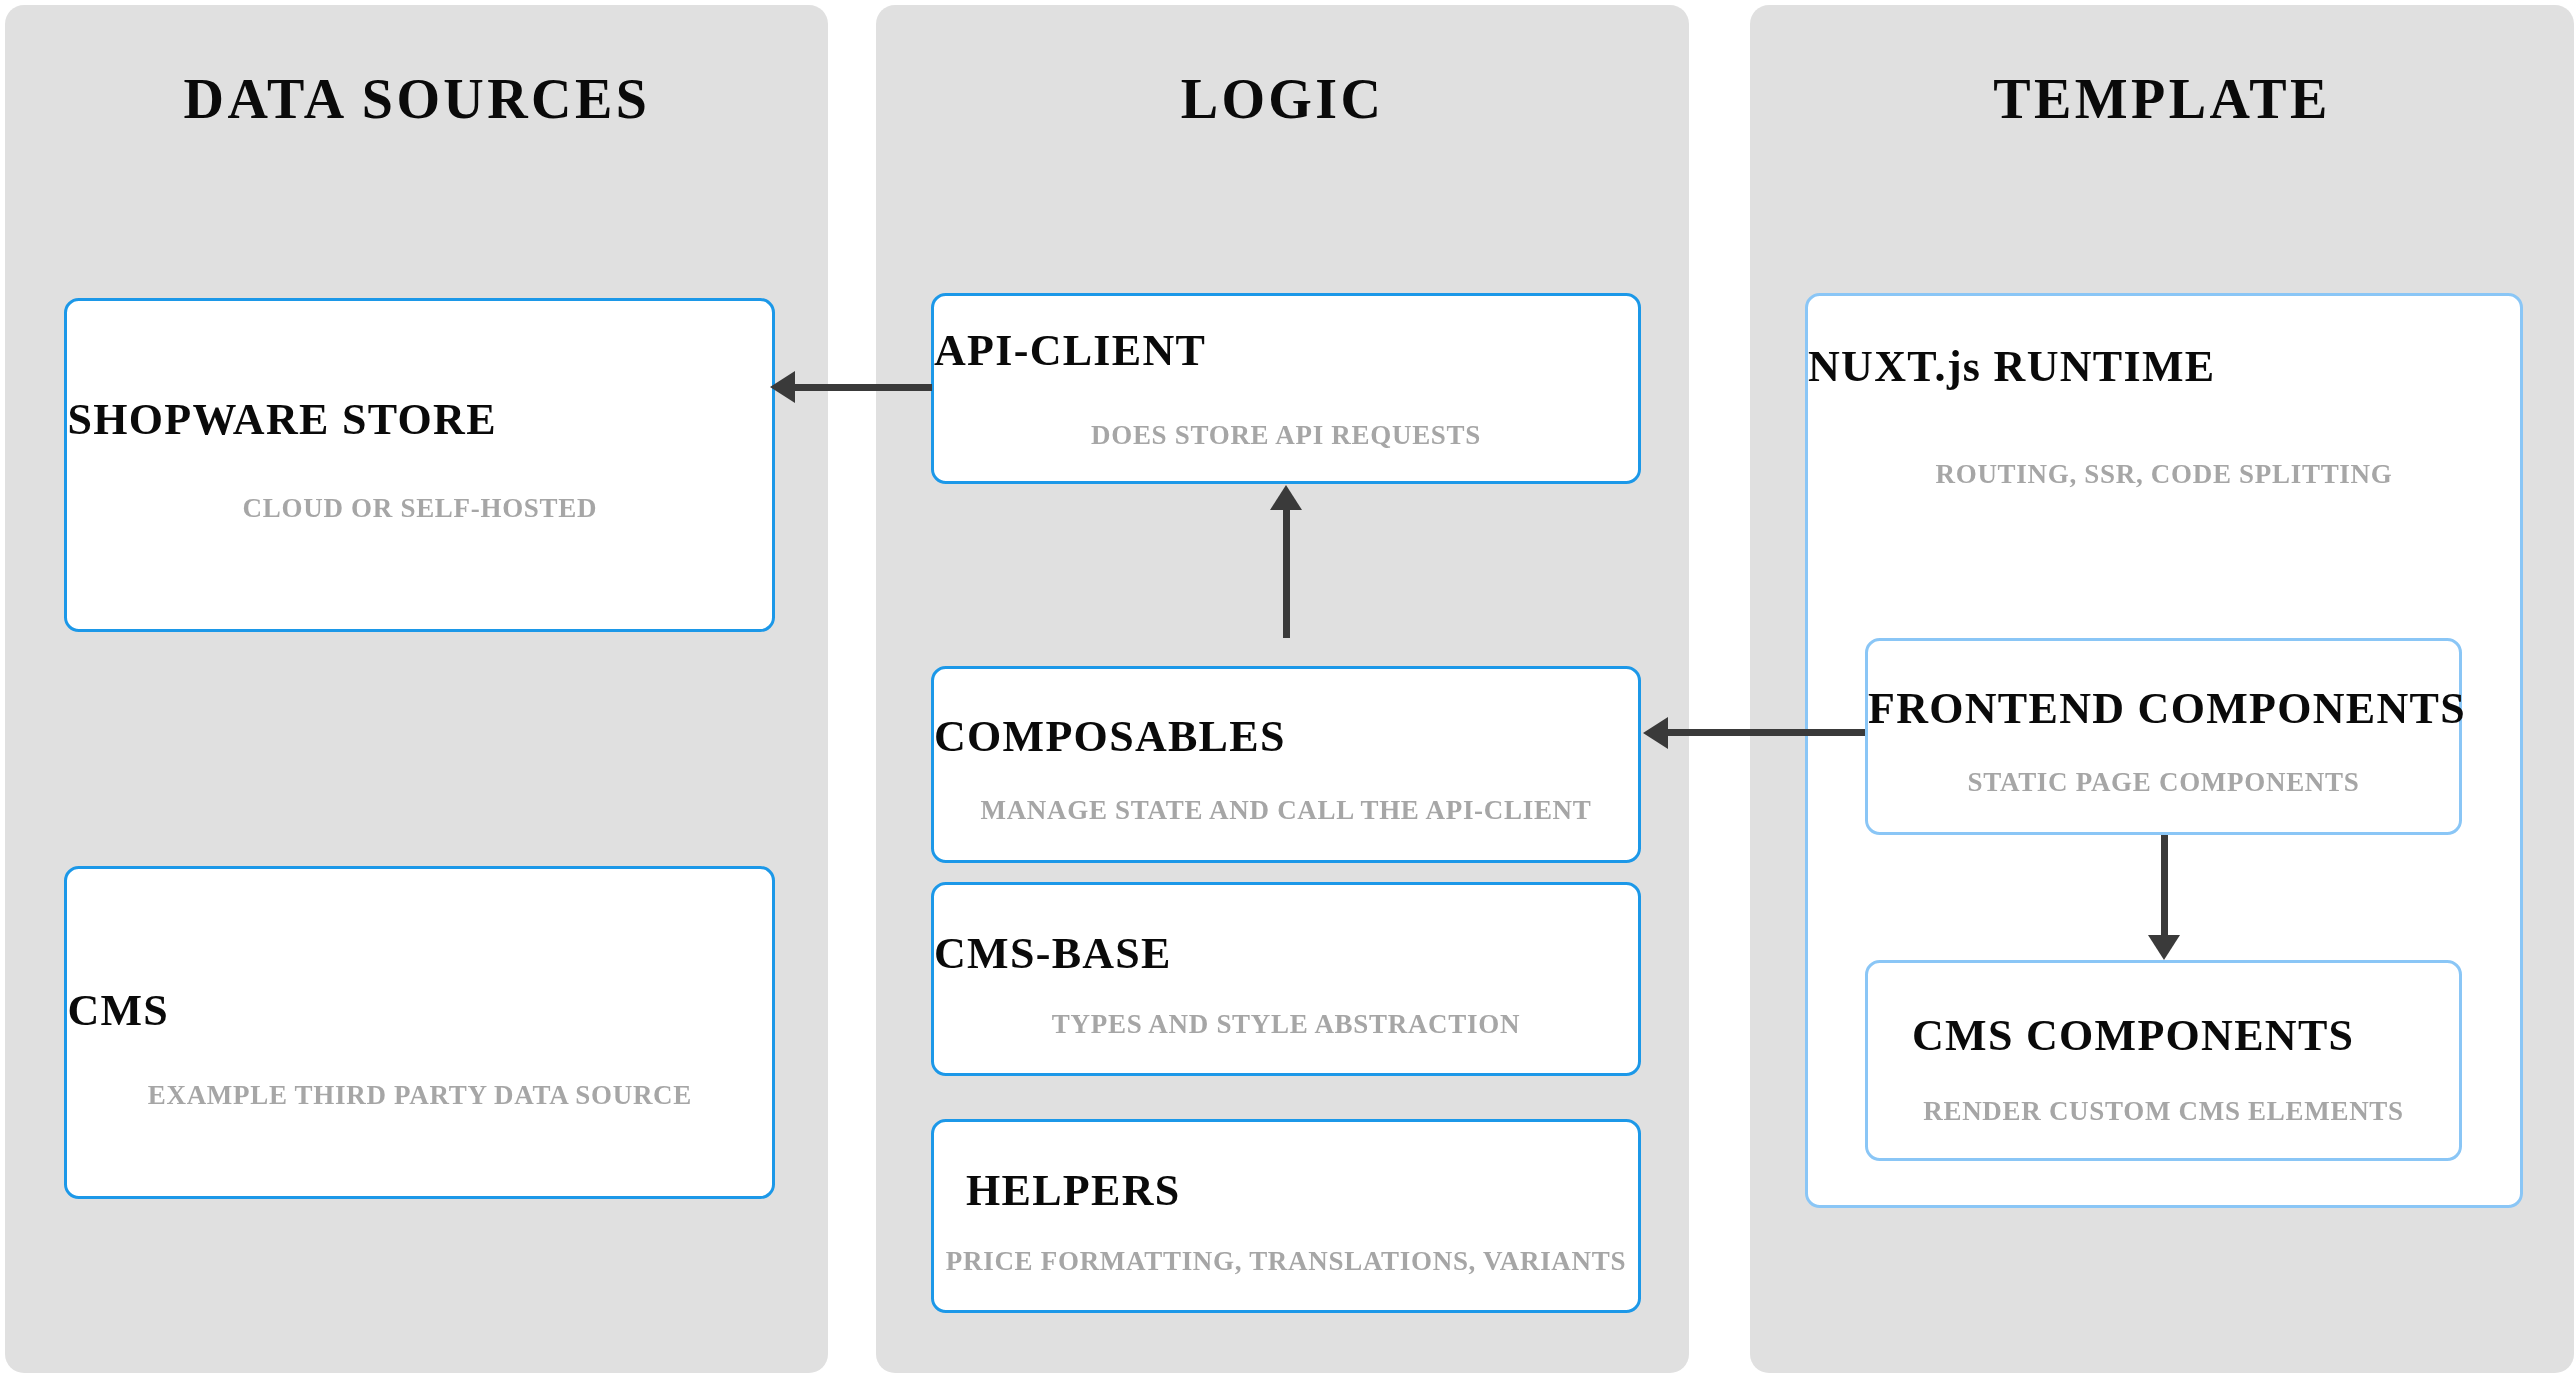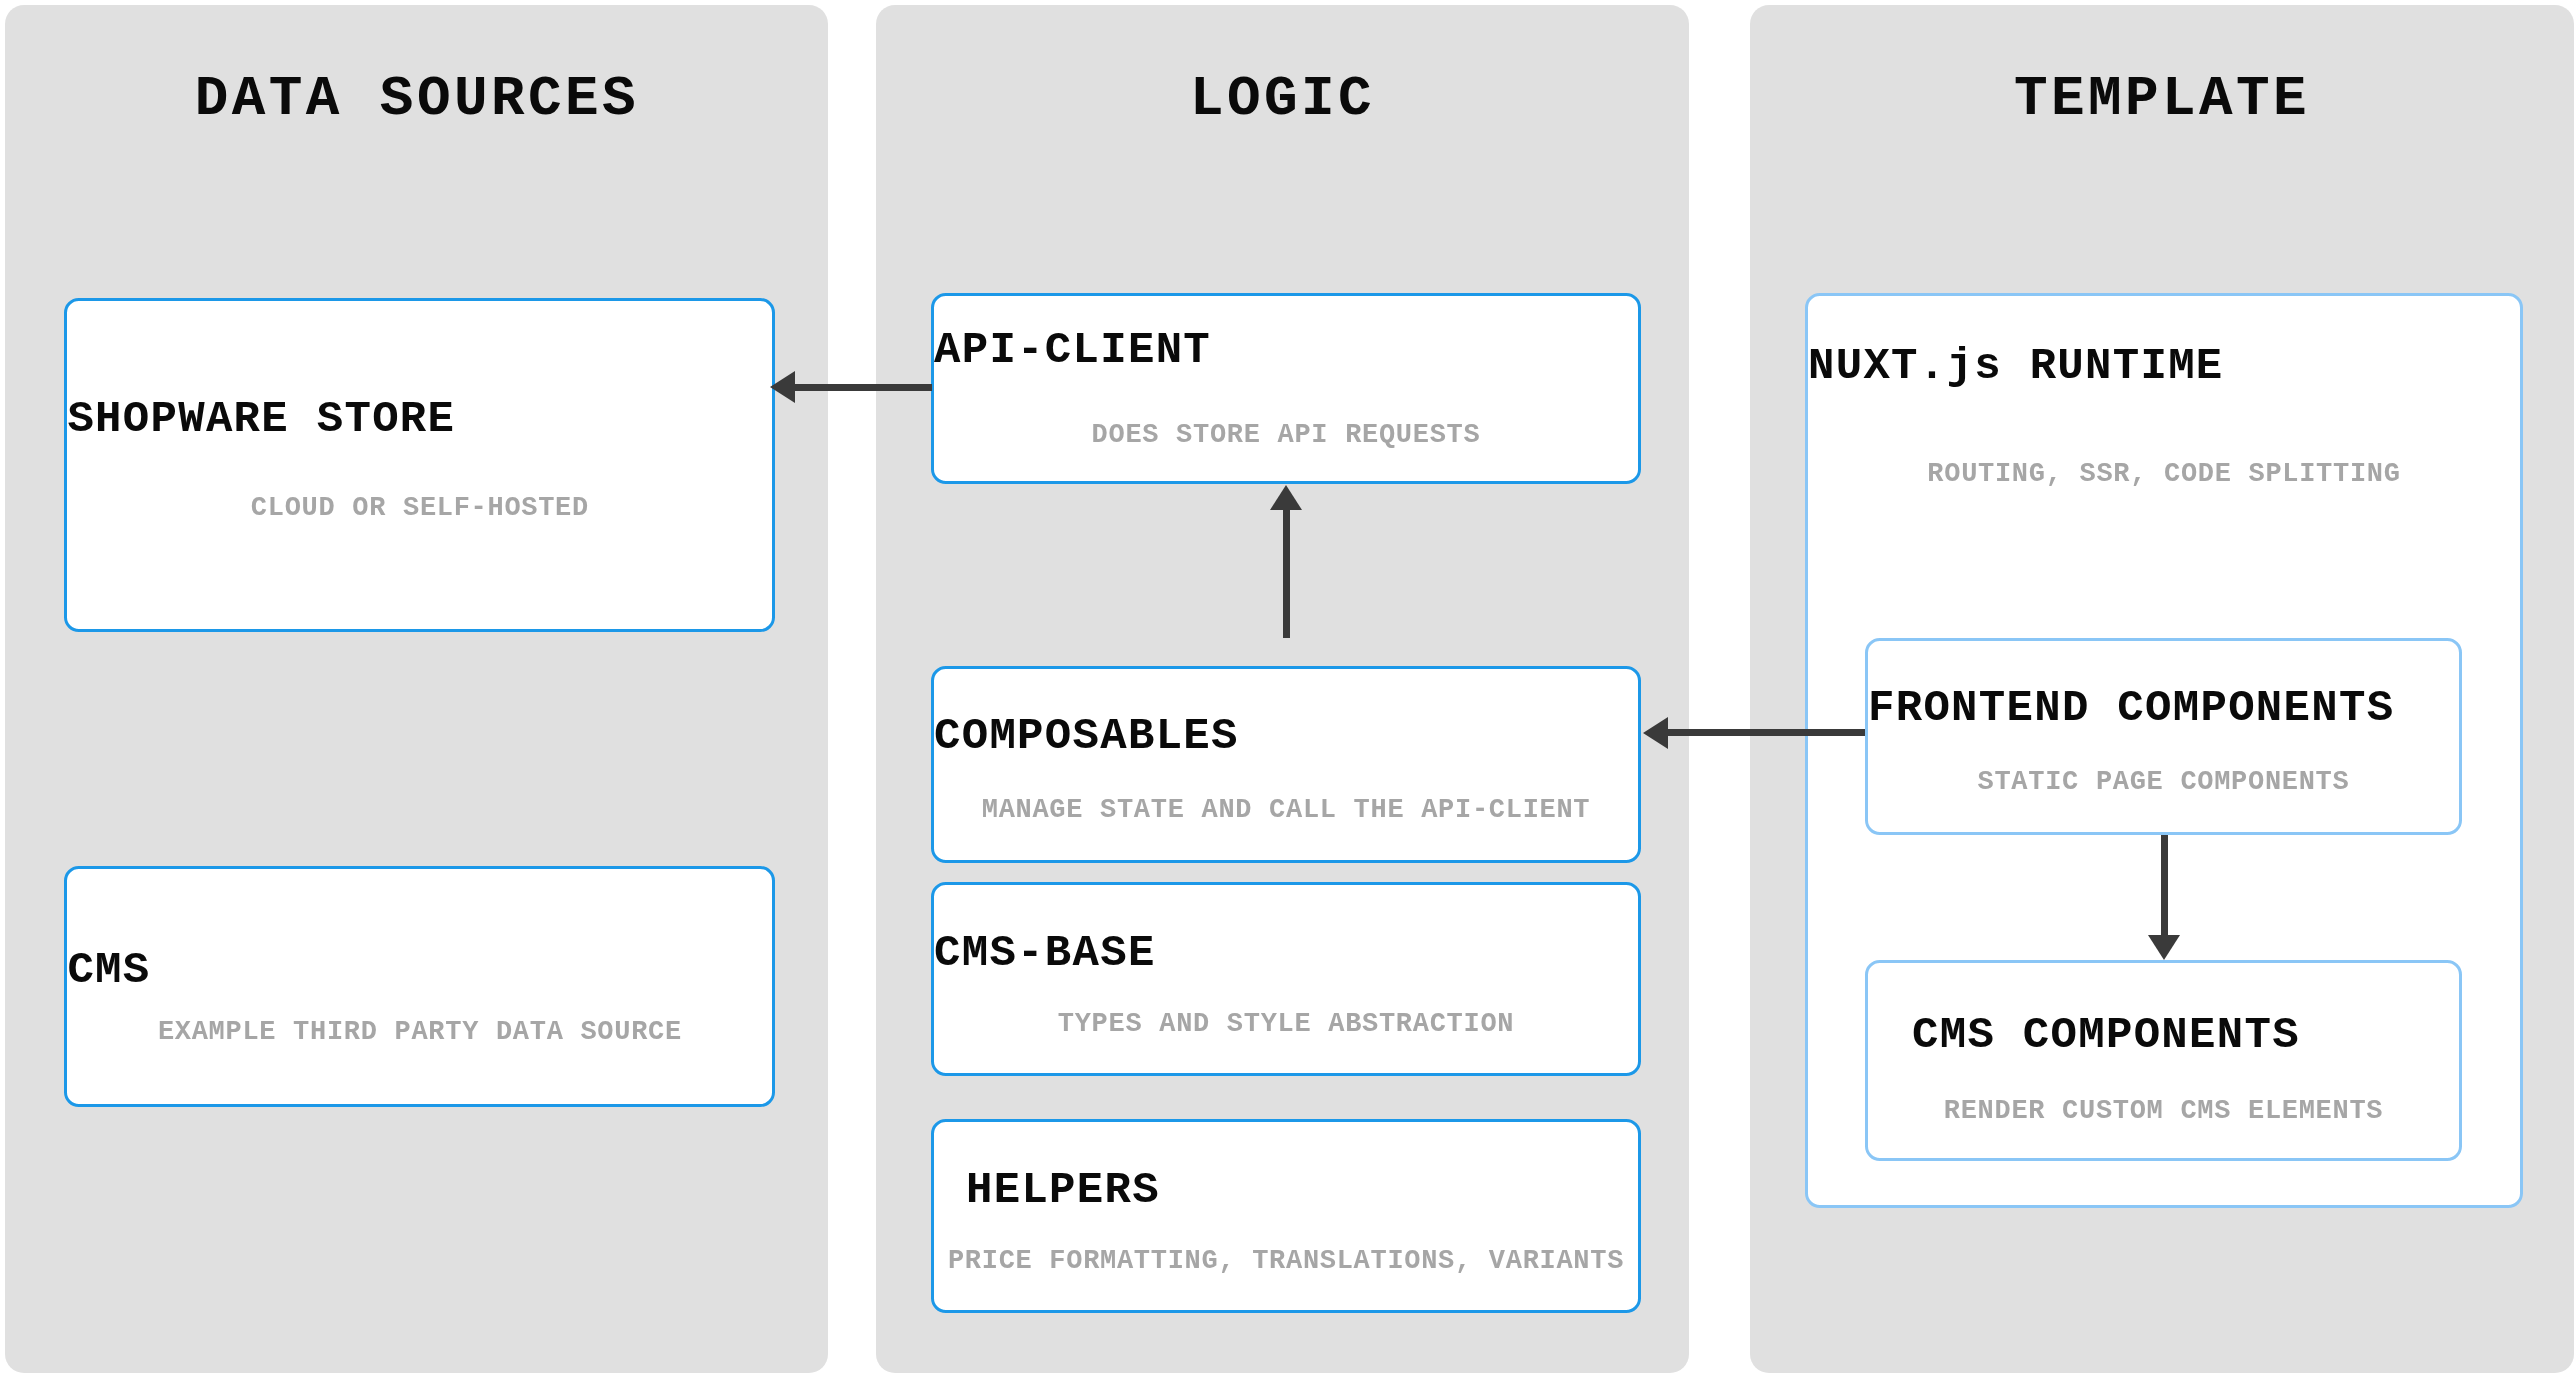--- a/index.html
+++ b/index.html
@@ -1,20 +1,20 @@
 <!DOCTYPE html>
 <html style="font-size:10.7px"><head>
 <meta charset="utf-8">
 <style>
   html,body{margin:0;padding:0;background:#ffffff;}
   .stage{
     position:relative;
     width:2576px;height:1378px;
     background:#ffffff;
-    font-family:Liberation Mono, monospace;
+    font-family:Liberation Serif, serif;
     overflow:hidden;
   }
   
   .panel{
     position:absolute;
     top:5.4px;height:1368px;
     background:#e0e0e0;
     border-radius:19px;
   }
   .panel-1{left:5.4px;width:823px;}
@@ -53,21 +53,21 @@
     text-align:center;
     font-size:27px;font-weight:bold;
     letter-spacing:0.7px;
     color:#a6a6a6;
     white-space:nowrap;
   }
   
   .box-shopware{left:59px;top:293px;width:711px;height:334px;}
   .box-shopware .box-title{top:36%;}
   .box-shopware .box-subtitle{top:63%;}
-  .box-cms{left:59px;top:861px;width:711px;height:241px;}
+  .box-cms{left:59px;top:861px;width:711px;height:333px;}
   .box-cms .box-title{top:43%;}
   .box-cms .box-subtitle{top:69%;}
   
   .box-api{left:931px;top:293px;width:710px;height:191px;}
   .box-api .box-title{top:29%;}
   .box-api .box-subtitle{top:75%;}
   .box-composables{left:931px;top:638px;width:710px;height:197px;margin-top:28px;}
   .box-composables .box-title{top:35%;}
   .box-composables .box-subtitle{top:74%;}
   .box-cmsbase{left:931px;top:882px;width:710px;height:194px;}

